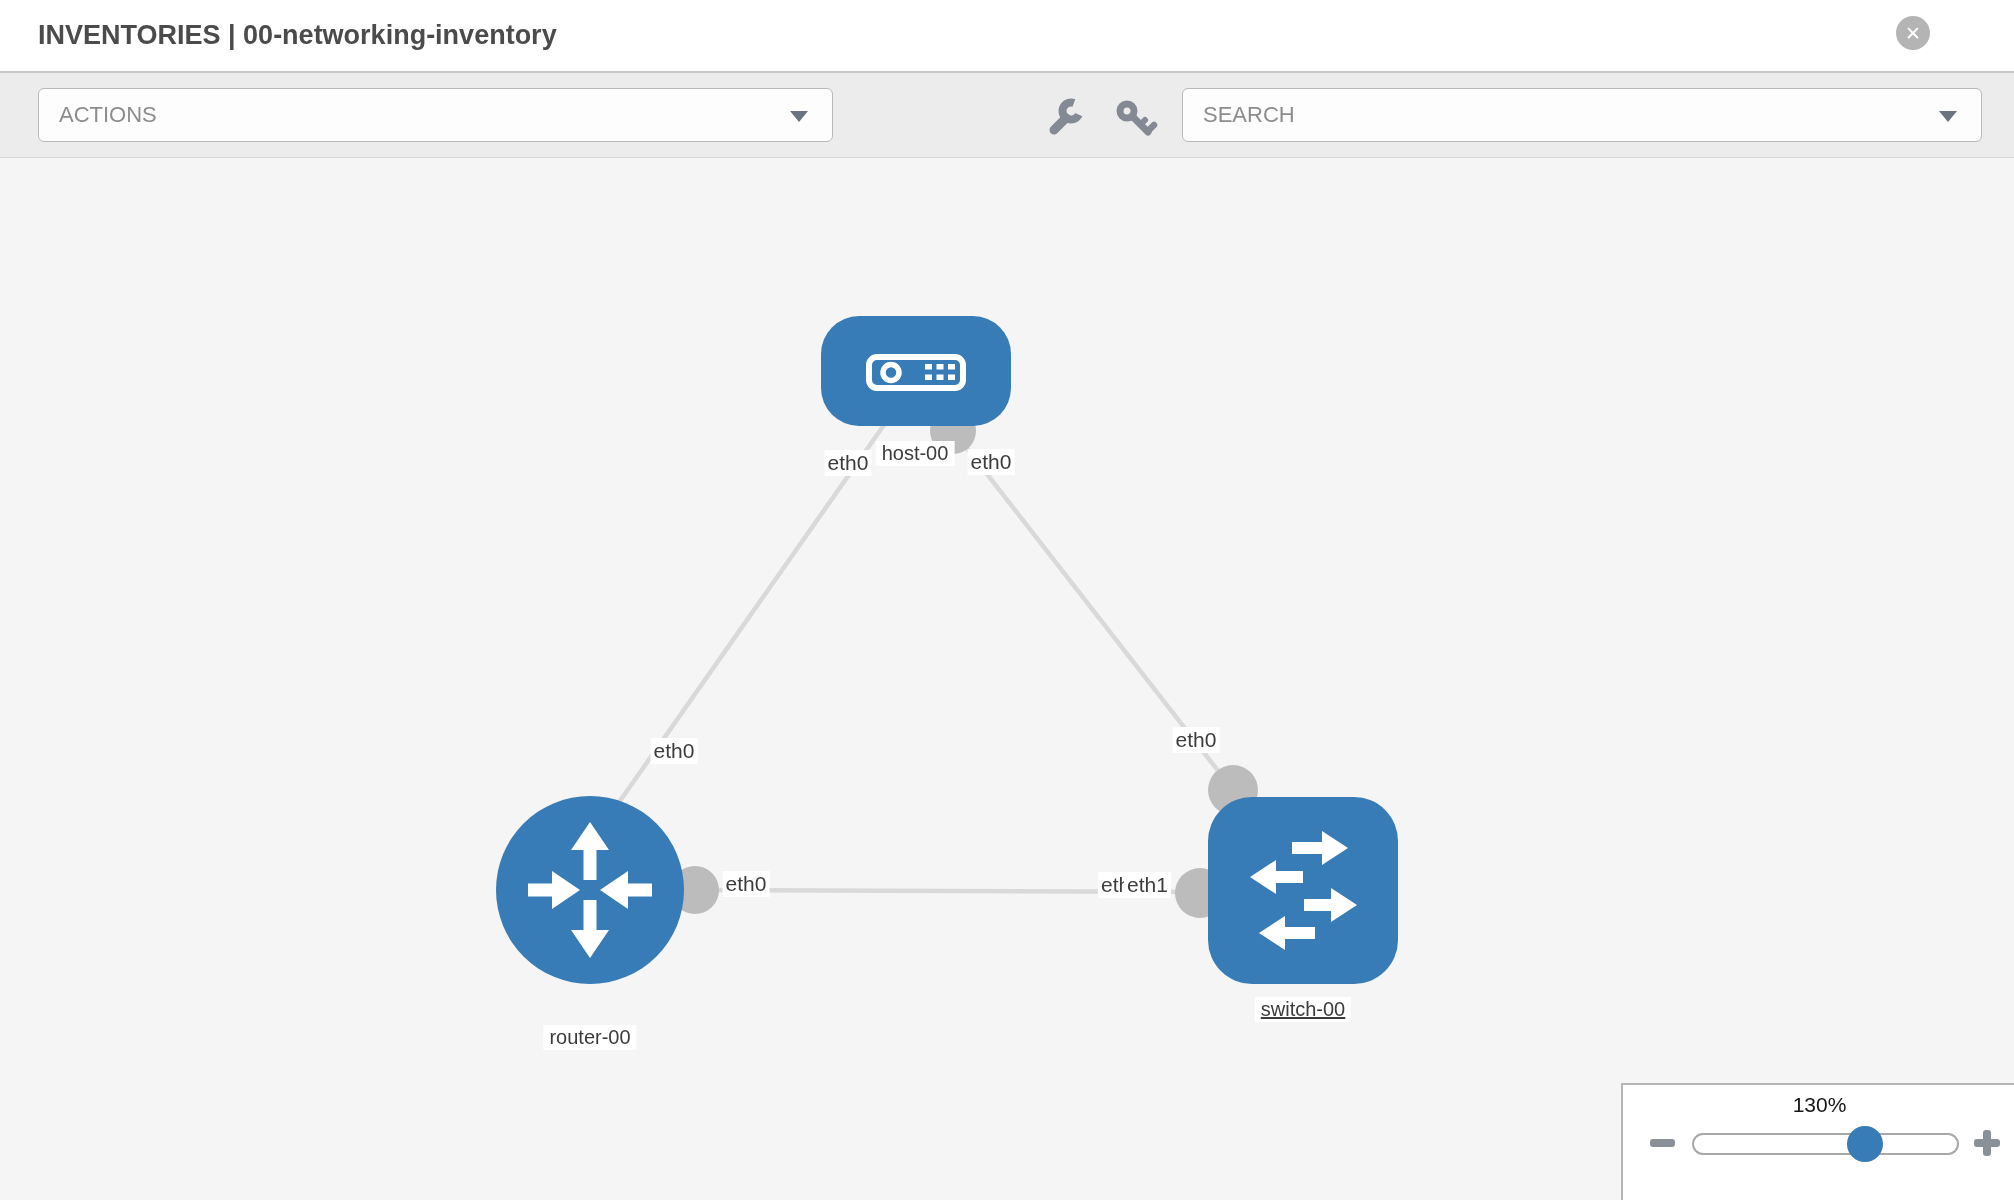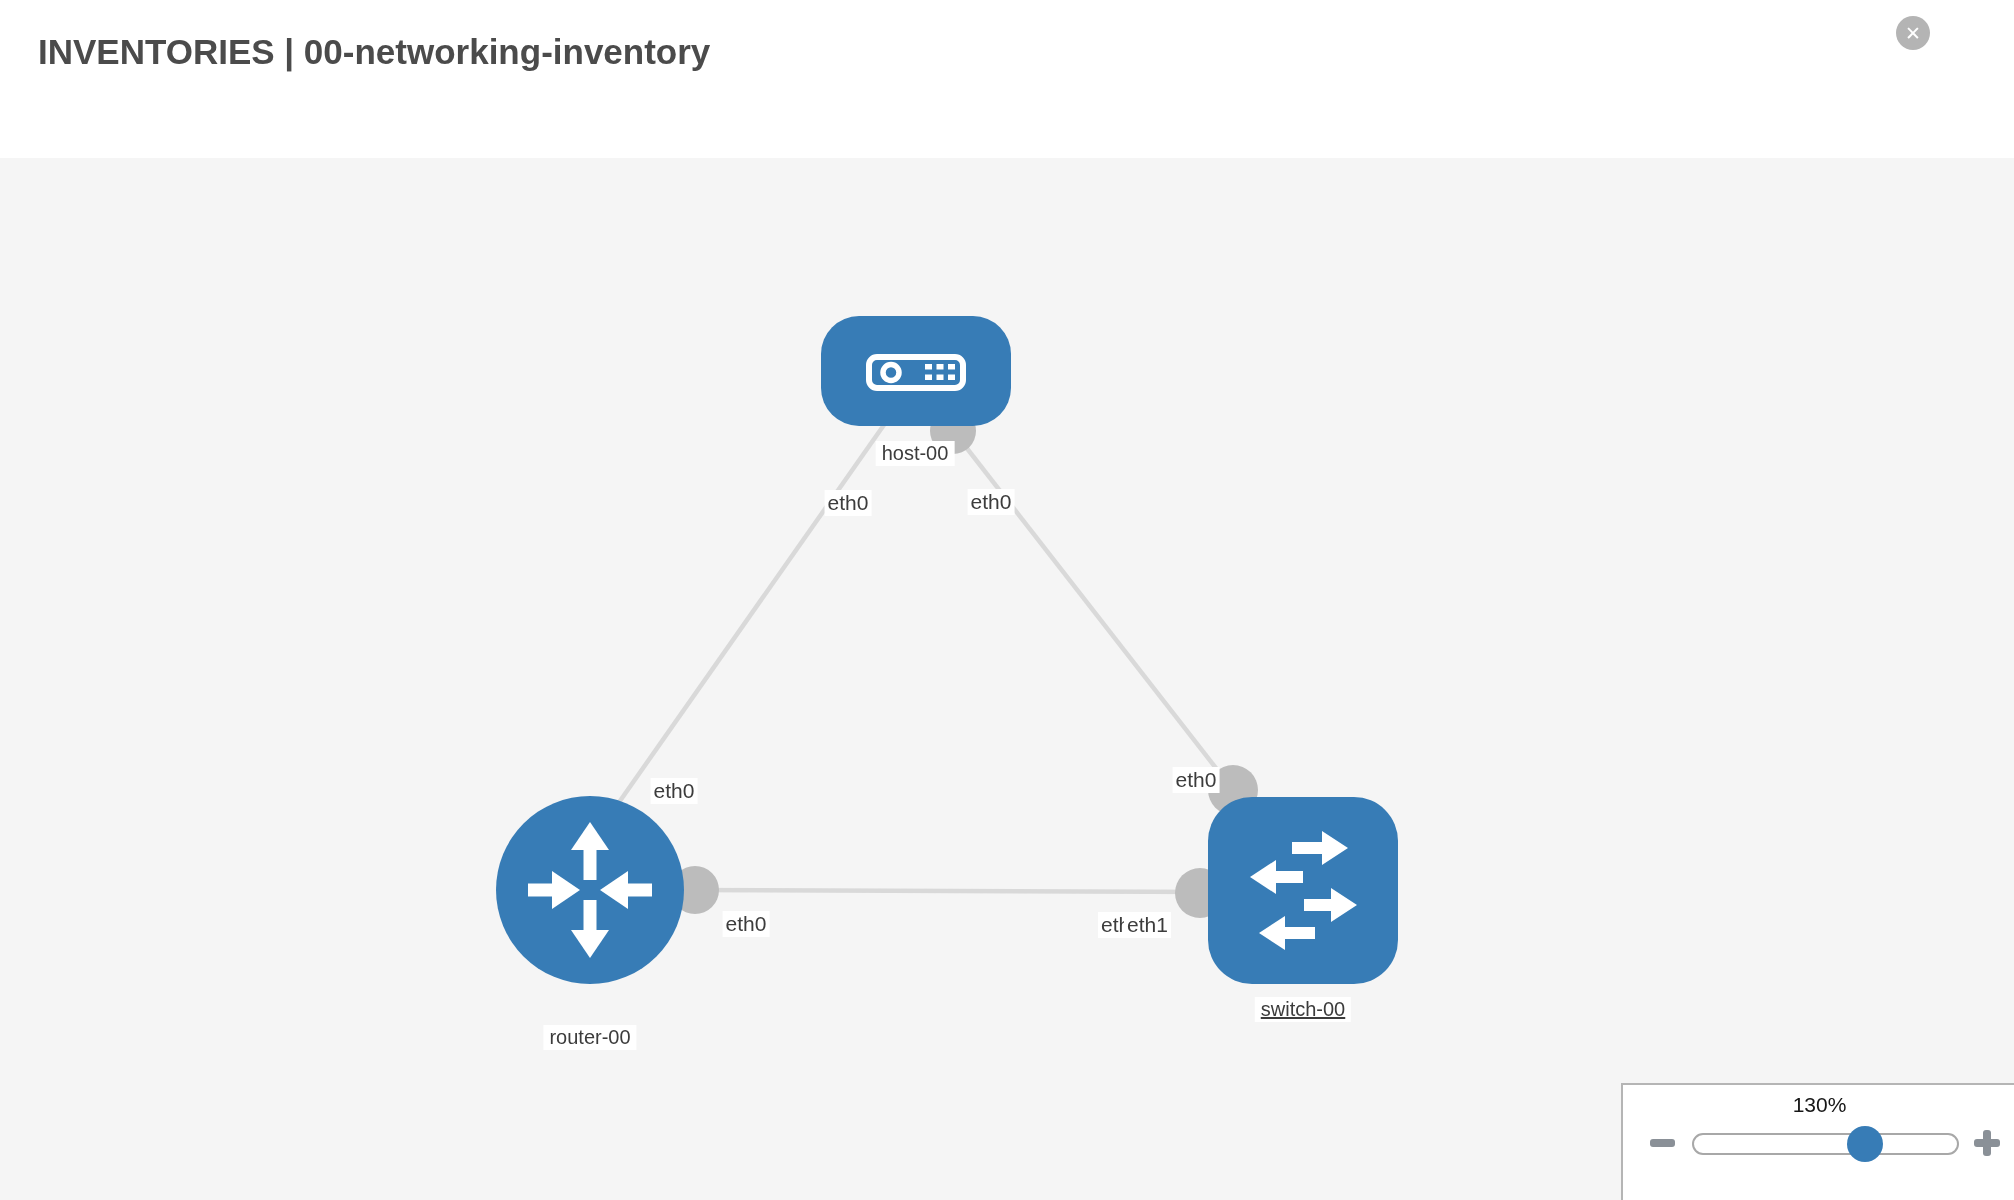--- a/index.html
+++ b/index.html
@@ -8,22 +8,22 @@
   .screen{
     position:relative; width:2014px; height:1200px;
     background:#ffffff; overflow:hidden;
   }
   
   .hdr{
     position:absolute; left:0; top:0; width:2014px; height:71px;
     background:#ffffff;
   }
   .hdr h1{
-    position:absolute; left:38px; top:16px; line-height:71px;
-    font-size:35px; font-weight:bold; color:#4b4b4b; letter-spacing:0;
+    position:absolute; left:38px; top:0; line-height:71px;
+    font-size:27px; font-weight:bold; color:#4b4b4b; letter-spacing:0;
   }
   .close-btn{
     position:absolute; left:1896px; top:16px; width:34px; height:34px;
     border:none; border-radius:50%; background:#b4b4b4; color:#ffffff;
     font-size:19px; font-weight:bold; line-height:34px; text-align:center;
     cursor:pointer; font-family:"DejaVu Sans", sans-serif;
   }
   
   .toolbar{
     position:absolute; left:0; top:71px; width:2014px; height:87px;
@@ -48,21 +48,21 @@
   .canvas{
     position:absolute; left:0; top:158px; width:2014px; height:1042px;
     background:#f5f5f5;
   }
   .canvas svg{ position:absolute; left:0; top:0; }
   .glabel{
     position:absolute; background:#ffffff; color:#3c3c3c;
     white-space:nowrap; z-index:5;
   }
   .node-label{ font-size:20px; padding:1px 6px; transform:translateX(-50%); }
-  .iface-label{ font-size:21px; padding:1px 3px;margin-top:40px; }
+  .iface-label{ font-size:21px; padding:1px 3px; }
   .centered{ transform:translateX(-50%); }
   
   .zoom-panel{
     position:absolute; left:1621px; top:925px; width:400px; height:290px;
     background:#ffffff; border:2px solid #b5b5b5; z-index:10;
   }
   .zoom-level{
     position:absolute; left:0; top:8px; width:393px; text-align:center;
     font-size:21px; color:#161616;
   }
@@ -93,20 +93,43 @@
 
 <div class="screen">
 
   <div class="hdr">
     <h1>INVENTORIES | 00-networking-inventory</h1>
     <button class="close-btn">
       <span>✕</span>
     </button>
   </div>
 
+  <div class="toolbar">
+    <div class="select sel-actions">
+      <span>ACTIONS</span>
+      <span class="caret"></span>
+    </div>
+
+    <svg class="tool-icon" style="left:1045px; top:24px;" width="40" height="40" viewBox="0 0 40 40">
+      <line x1="9" y1="33" x2="21" y2="21" stroke="#848a93" stroke-width="9" stroke-linecap="round"></line>
+      <circle cx="26" cy="14" r="8.5" fill="none" stroke="#848a93" stroke-width="8" stroke-dasharray="39 14.4" transform="rotate(25 26 14)"></circle>
+    </svg>
+
+    <svg class="tool-icon" style="left:1116px; top:27px;" width="42" height="40" viewBox="0 0 42 40">
+      <circle cx="11" cy="11" r="7" fill="none" stroke="#848a93" stroke-width="7"></circle>
+      <line x1="16" y1="16" x2="32" y2="32" stroke="#848a93" stroke-width="7" stroke-linecap="round"></line>
+      <line x1="31.5" y1="31.5" x2="38" y2="25" stroke="#848a93" stroke-width="6.5" stroke-linecap="round"></line>
+      <line x1="24.5" y1="24.5" x2="29" y2="20" stroke="#848a93" stroke-width="6" stroke-linecap="round"></line>
+    </svg>
+
+    <div class="select sel-search">
+      <span>SEARCH</span>
+      <span class="caret"></span>
+    </div>
+  </div>
 
   <div class="canvas">
 
     <svg width="2014" height="1042" viewBox="0 0 2014 1042">
 
       <g stroke="#d9d9d9" stroke-width="4.5">
         <line x1="886" y1="264" x2="608" y2="660"></line>
         <line x1="948" y1="266" x2="1233" y2="632"></line>
         <line x1="680" y1="732" x2="1215" y2="734"></line>
       </g>

